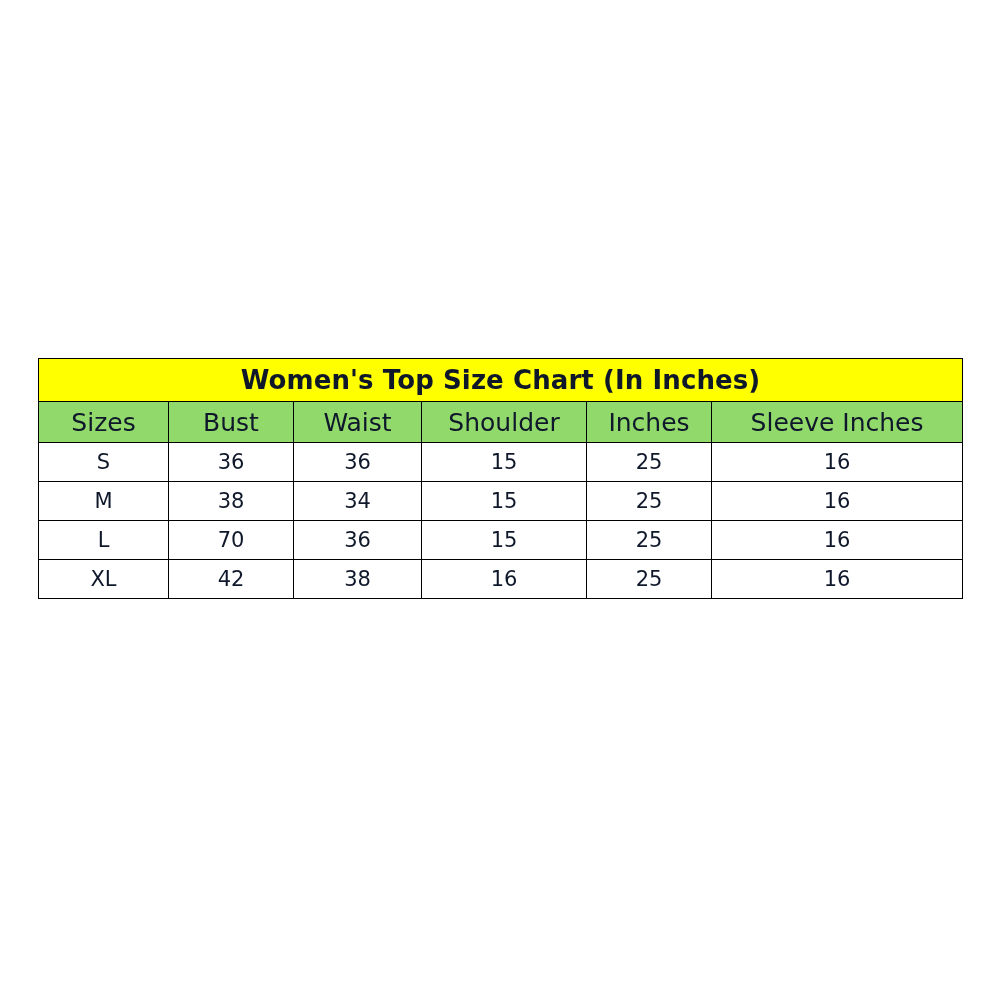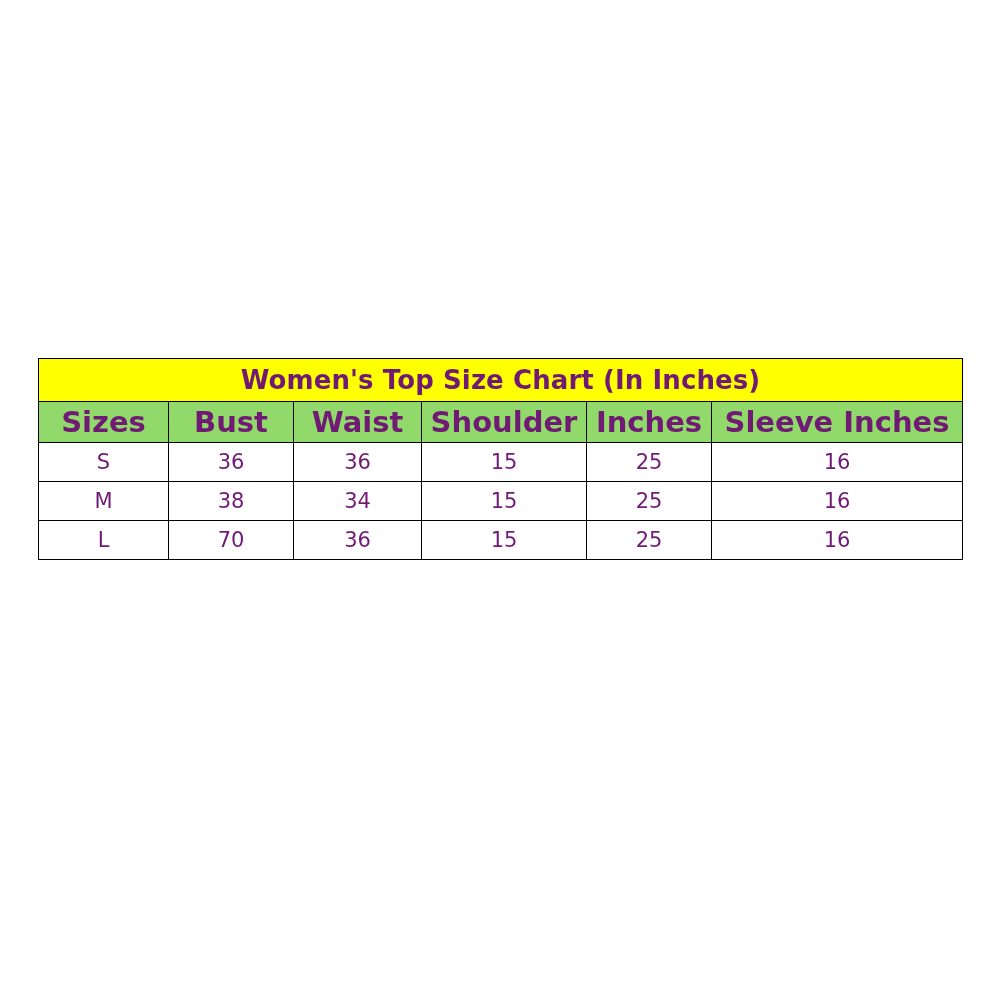--- a/index.html
+++ b/index.html
@@ -25,33 +25,33 @@
     table-layout: fixed;
     width: 924px;
     background: #ffffff;
   }
   table.size-chart td,
   table.size-chart th {
     border: 1px solid #000000;
     text-align: center;
     vertical-align: middle;
     padding: 0;
-    color: #701a75;
+    color: #0f172a;
   }
   .title-cell {
     background: #ffff00;
     font-size: 26px;
     font-weight: bold;
     height: 42px;
     letter-spacing: 0.1px;
   }
   .header-row td {
     background: #92d96b;
-    font-weight: bold;
-    font-size: 29px;
+    font-weight: normal;
+    font-size: 25px;
     height: 40px;
     text-align: left;
     padding-left: 10px;
   }
   .body-row td {
     font-size: 21px;
     height: 38px;
     background: #ffffff;
   }
   
@@ -104,15 +104,23 @@
         <td>16</td>
       </tr>
       <tr class="body-row">
         <td>L</td>
         <td>70</td>
         <td>36</td>
         <td>15</td>
         <td>25</td>
         <td>16</td>
       </tr>
+      <tr class="body-row">
+        <td>XL</td>
+        <td>42</td>
+        <td>38</td>
+        <td>16</td>
+        <td>25</td>
+        <td>16</td>
+      </tr>
     </tbody>
   </table>
 </div>
 
 </body></html>

